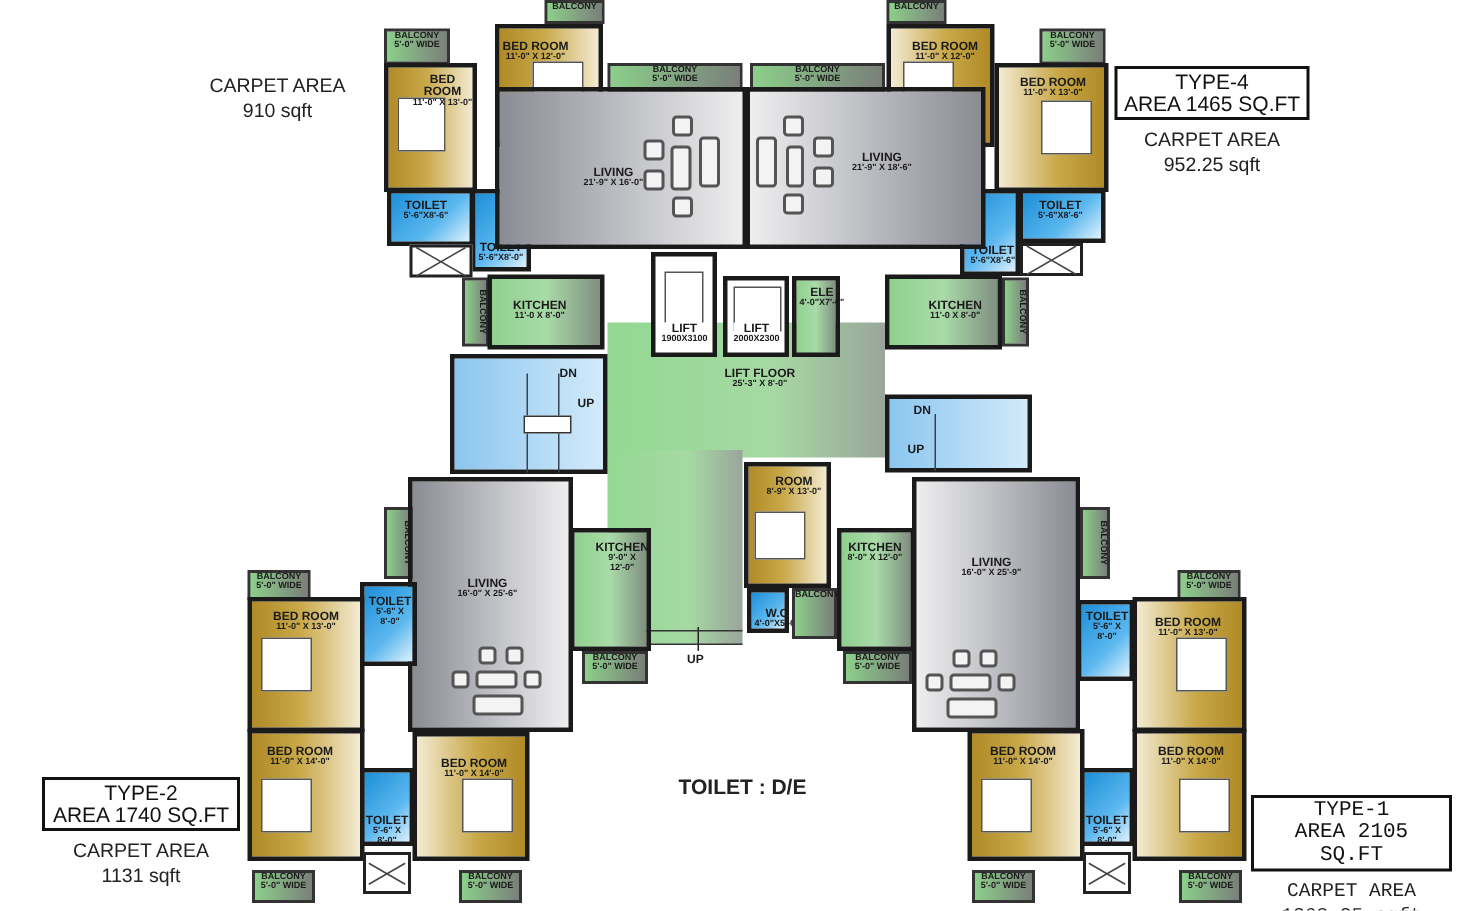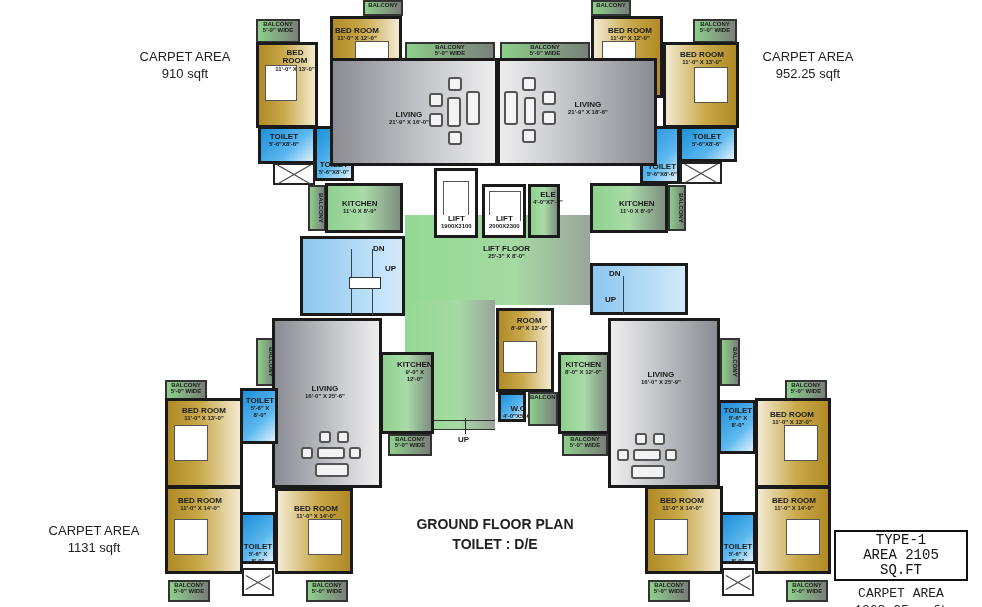--- a/index.html
+++ b/index.html
@@ -101,20 +101,24 @@
     </div>
 </div>
 <div class="abs wall kitchen" style="left:325px;top:183px;width:78px;height:50px;">
   <div class="lbl abs" style="left:14px;top:14px;">
       <span class="n">KITCHEN</span>
       <span class="d">11'-0 X 8'-0"</span>
     </div>
 </div>
 
 <div class="abs" style="left:743px;top:44px;width:130px;">
+  <div class="typebox">
+    <div>TYPE-4</div>
+    <div>AREA 1465 SQ.FT</div>
+  </div>
   <div class="carpet" style="margin-top:4px;">
     <div>CARPET AREA</div>
     <div>952.25 sqft</div>
   </div>
 </div>
 
 <div class="abs balc" style="left:591px;top:0px;width:40px;height:16px;">
   <div class="lbl">
       <span class="d">BALCONY</span>
     </div>
@@ -248,20 +252,24 @@
       <span class="d">BALCONY</span>
     </div>
 </div>
 <div class="abs lbl" style="left:458px;top:436px;">
     <span class="n">UP</span>
   </div>
 <div class="abs" style="left:465px;top:418px;width:1px;height:16px;background:#222;"></div>
 <div class="abs" style="left:405px;top:420px;width:90px;height:10px;border-top:1px solid #333;border-bottom:1px solid #333;"></div>
 
 <div class="abs" style="left:28px;top:518px;width:132px;">
+  <div class="typebox">
+    <div>TYPE-2</div>
+    <div>AREA 1740 SQ.FT</div>
+  </div>
   <div class="carpet" style="margin-top:4px;">
     <div>CARPET AREA</div>
     <div>1131 sqft</div>
   </div>
 </div>
 
 <div class="abs balc vert" style="left:256px;top:338px;width:20px;height:48px;">
   <div class="lbl">
       <span class="d">BALCONY</span>
     </div>
@@ -430,15 +438,14 @@
     </div>
 </div>
 <div class="abs balc" style="left:786px;top:580px;width:42px;height:22px;">
   <div class="lbl">
       <span class="d">BALCONY</span>
       <span class="d">5'-0" WIDE</span>
     </div>
 </div>
 
 <div class="abs title" style="left:400px;top:514px;width:190px;">
-  <div>GROUND FLOOR PLAN</div>
   <div>TOILET : D/E</div>
 </div>
 
 </body></html>

